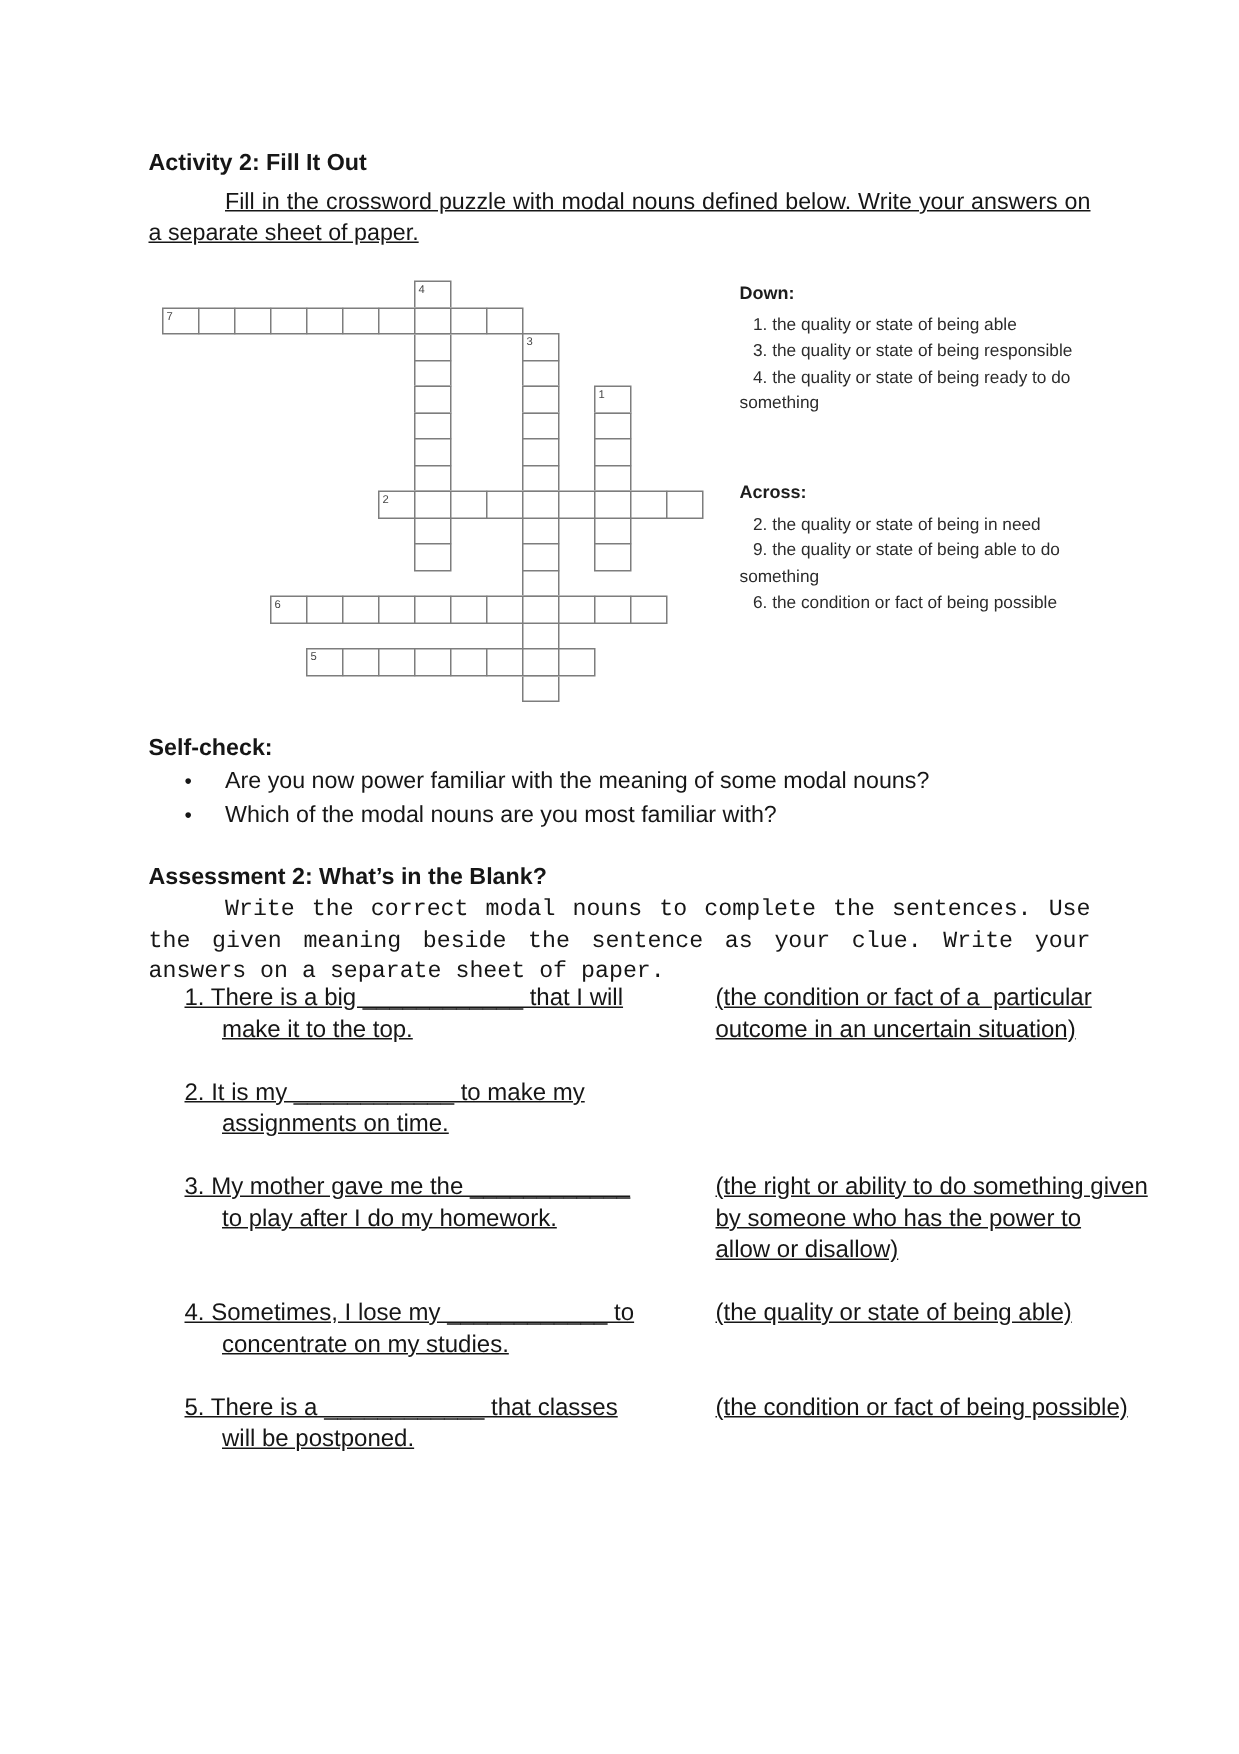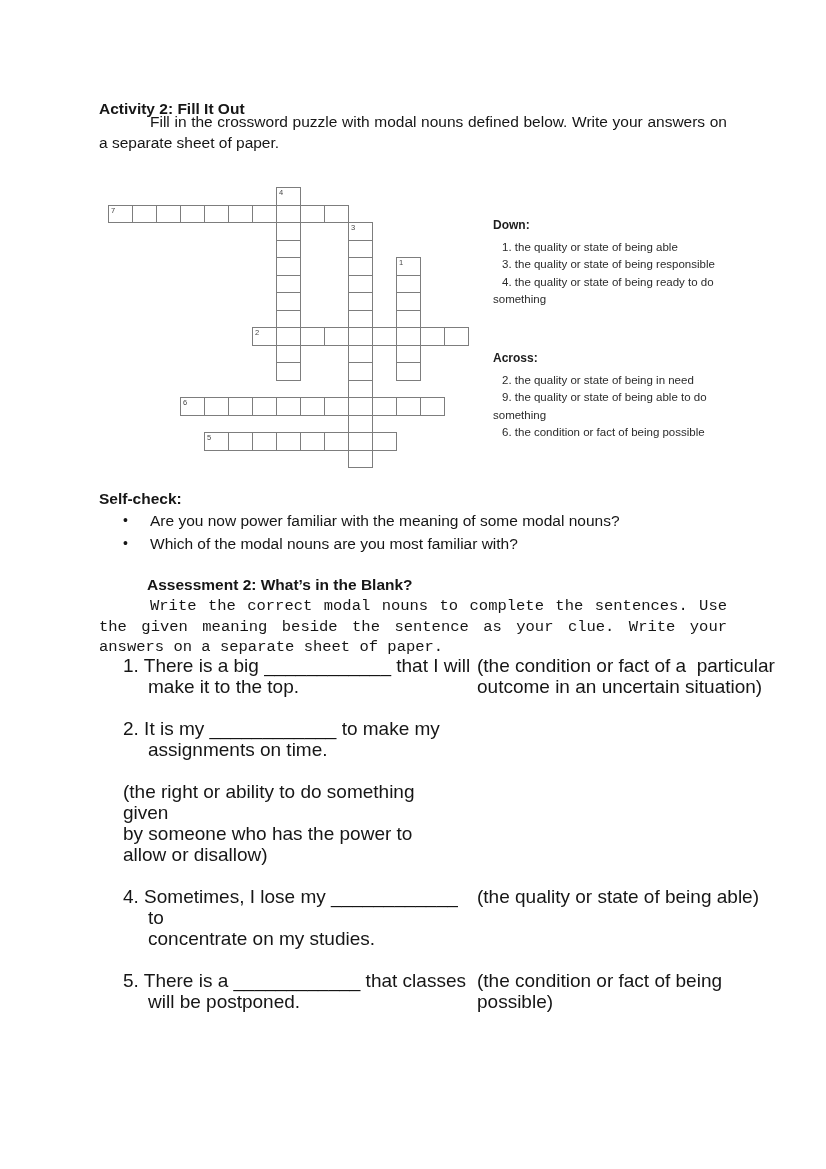--- a/index.html
+++ b/index.html
@@ -38,21 +38,21 @@
   }
   .cw-num {
     position: absolute;
     left: 2px;
     top: 1px;
     font-size: 7.5px;
     line-height: 8px;
     color: #474747;
   }
   
-  .clues { position: absolute; width: 246px; margin-top: 30px; }
+  .clues { position: absolute; width: 246px; }
   .clue-head {
     font-weight: bold;
     font-size: 12px;
     line-height: 17px;
     margin-bottom: 5px;
     color: #1d1d1d;
   }
   .clue {
     font-size: 11.5px;
     line-height: 17.4px;
@@ -67,22 +67,23 @@
     font-size: 15.5px;
     line-height: 23px;
   }
   .bullet-dot { width: 27px; flex: none; font-size: 14px; }
   
   .items { position: absolute; left: 99px; top: 655px; width: 660px; }
   .item {
     display: flex;
     margin-bottom: 21px;
     padding-left: 24px;
-    font-size: 19px;
+    font-size: 16px;
     line-height: 21px;
+    text-decoration: underline;
   }
   .item-sentence {
     flex: none;
     width: 329px;
     padding-left: 25px;
     text-indent: -25px;
     white-space: pre-wrap;
   }
   .item-clue {
     flex: none;
@@ -109,21 +110,21 @@
     color: #c6c9c9;
   }
 </style>
 </head>
 <body>
 
 <div class="page">
 
   <div class="abs h1" style="left:99px; top:99px;">Activity 2: Fill It Out</div>
 
-  <div class="abs para" style="left:99px; top:112px;">Fill in the crossword puzzle with modal nouns defined below. Write your answers on a separate sheet of paper.</div>
+  <div class="abs para" style="left:99px; top:125px;text-decoration:underline;">Fill in the crossword puzzle with modal nouns defined below. Write your answers on a separate sheet of paper.</div>
 
   <div id="crossword">
       <div class="cw-cell" style="left: 168px; top: 0px;">
         <span class="cw-num">4</span>
       </div>
       <div class="cw-cell" style="left: 168px; top: 17.5px;"></div>
       <div class="cw-cell" style="left: 168px; top: 35px;"></div>
       <div class="cw-cell" style="left: 168px; top: 52.5px;"></div>
       <div class="cw-cell" style="left: 168px; top: 70px;"></div>
       <div class="cw-cell" style="left: 168px; top: 87.5px;"></div>
@@ -227,36 +228,38 @@
     <div class="bullet-row">
       <span class="bullet-dot">•</span>
       <span>Are you now power familiar with the meaning of some modal nouns?</span>
     </div>
     <div class="bullet-row">
       <span class="bullet-dot">•</span>
       <span>Which of the modal nouns are you most familiar with?</span>
     </div>
   </div>
 
-  <div class="abs h1" style="left:99px; top:575px;margin-left:48px;">Assessment 2: What’s in the Blank?</div>
+  <div class="abs h1" style="left:99px; top:575px;">Assessment 2: What’s in the Blank?</div>
 
   <div class="abs para" style="left:99px; top:596px;font-family:Liberation Mono, monospace;">Write the correct modal nouns to complete the sentences. Use the given meaning beside the sentence as your clue. Write your answers on a separate sheet of paper.</div>
 
   <div class="items">
     <div class="item">
       <div class="item-sentence">1. There is a big ____________ that I will
 make it to the top.</div>
       <div class="item-clue">(the condition or fact of a  particular
 outcome in an uncertain situation)</div>
     </div>
     <div class="item">
       <div class="item-sentence">2. It is my ____________ to make my
 assignments on time.</div>
     </div>
     <div class="item">
+      <div class="item-sentence">3. My mother gave me the ____________
+to play after I do my homework.</div>
       <div class="item-clue">(the right or ability to do something given
 by someone who has the power to
 allow or disallow)</div>
     </div>
     <div class="item">
       <div class="item-sentence">4. Sometimes, I lose my ____________ to
 concentrate on my studies.</div>
       <div class="item-clue">(the quality or state of being able)</div>
     </div>
     <div class="item">

